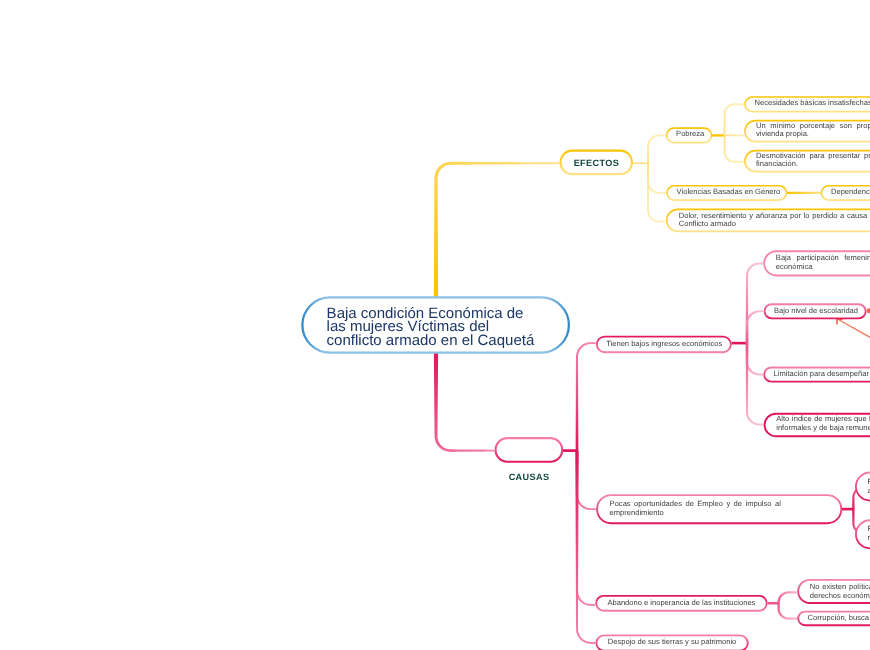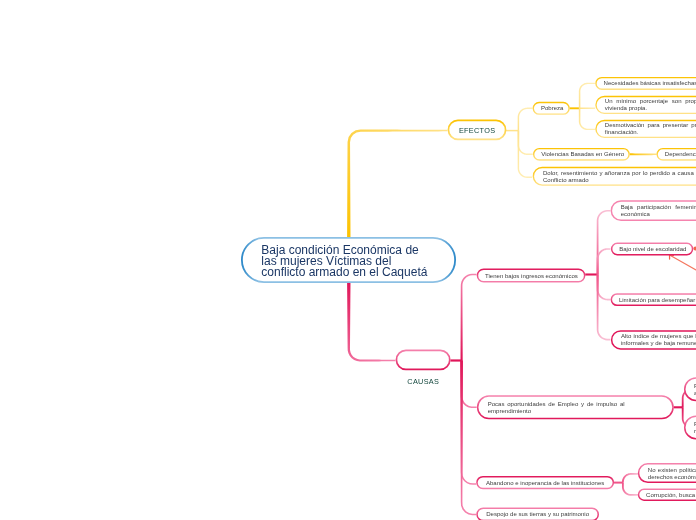--- a/index.html
+++ b/index.html
@@ -9,21 +9,21 @@
   #canvas{position:relative;width:696px;height:520px;overflow:hidden;background:#fff;
           filter:opacity(1);}
   svg.links{position:absolute;left:0;top:0;width:696px;height:520px;}
 
   .lbl{position:absolute;box-sizing:border-box;display:flex;align-items:center;}
   .lbl .txt{width:100%;flex:0 0 auto;}
 
   #n-root{padding:3px 20.3px 0;}
   #n-root .txt{font-size:12px;font-weight:normal;color:#1b3765;line-height:11px;}
 
-  .lvl1 .txt{font-size:7.3px;font-weight:normal;text-align:center;letter-spacing:0.3px;
+  .lvl1 .txt{font-size:7.3px;font-weight:bold;text-align:center;letter-spacing:0.3px;
              color:#12463c;text-indent:0.3px;}
 
   .pill{}
   .pill .txt{font-size:6.05px;color:#3d3d3d;line-height:7px;text-align:justify;}
   .pill.ctr .txt{text-align:center;white-space:nowrap;}
 </style>
 </head>
 <body>
 
 <div id="canvas">

